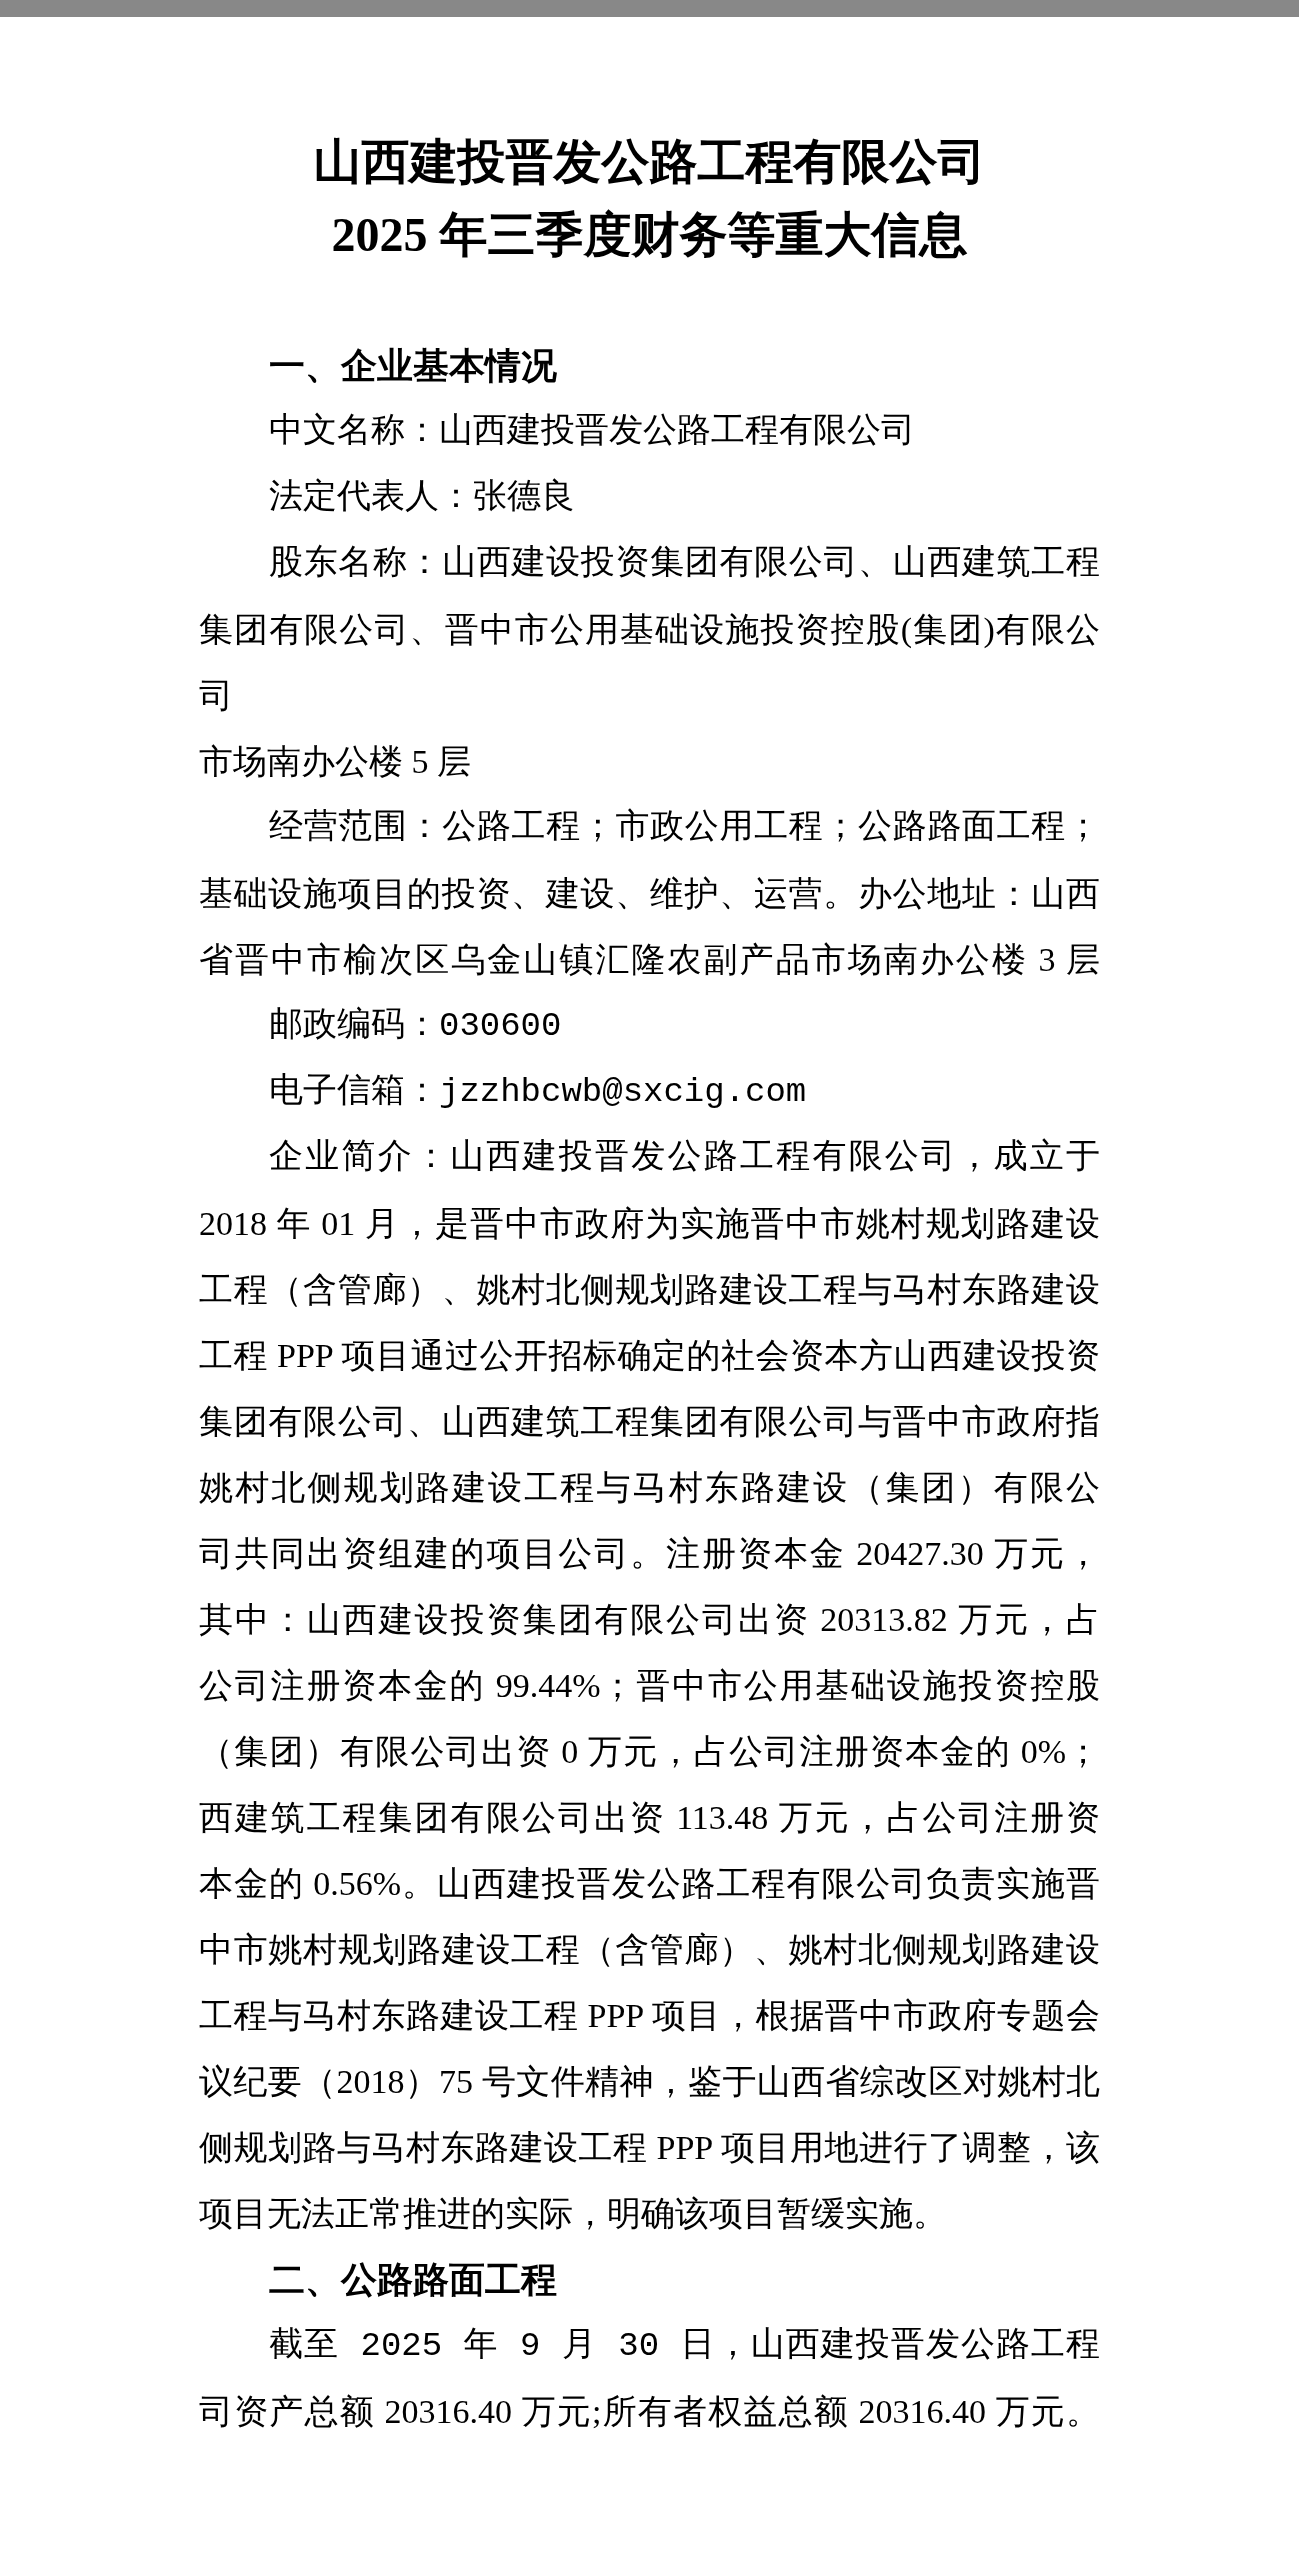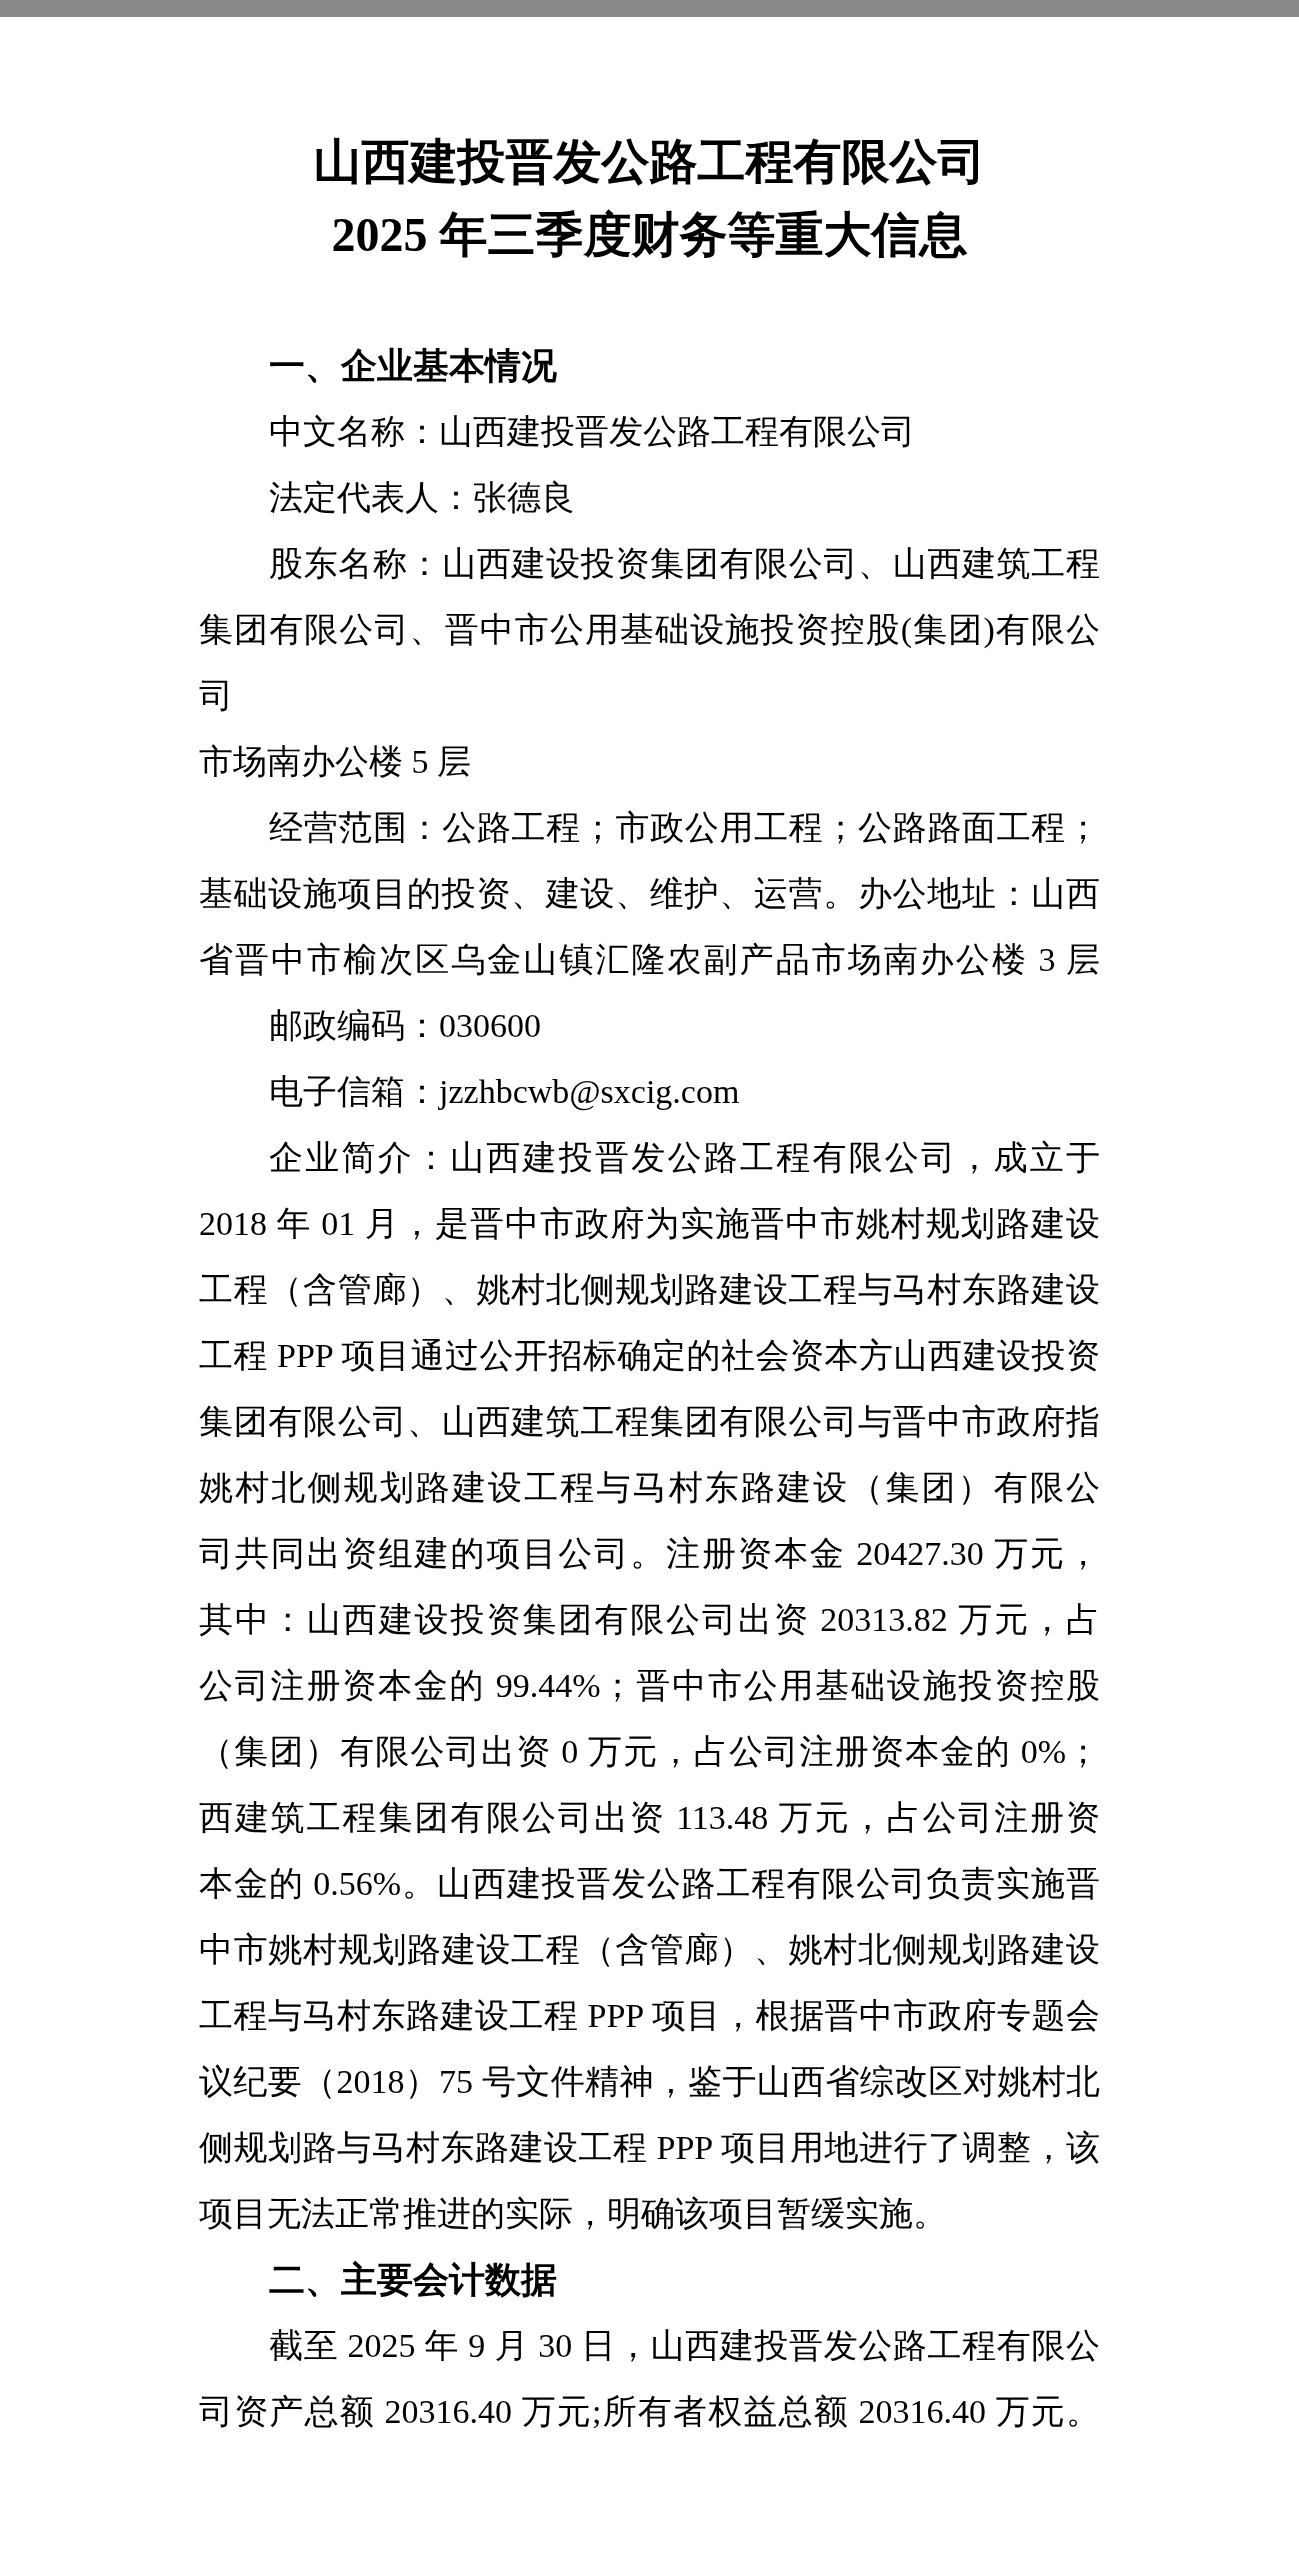--- a/index.html
+++ b/index.html
@@ -26,21 +26,21 @@
     white-space: nowrap;
     overflow: hidden;
   }
   .body-block { margin-top: 62px; }
   .line {
     height: 66px;
     line-height: 66px;
     font-size: 34px;
     overflow: hidden;
   }
-  .line.indent { padding-left: 70px; }
+  .line.indent { padding-left: 70px; font-family: Liberation Mono, monospace; }
   .line.fill {
     text-align: justify;
     text-align-last: justify;
   }
   .line.heading {
     font-family: "Liberation Sans", "DejaVu Sans", sans-serif;
     font-weight: bold;
     font-size: 36px;
   }
 </style>
@@ -88,21 +88,21 @@
       <div class="line fill">公司注册资本金的 99.44%；晋中市公用基础设施投资控股</div>
       <div class="line fill">（集团）有限公司出资 0 万元，占公司注册资本金的 0%；山</div>
       <div class="line fill">西建筑工程集团有限公司出资 113.48 万元，占公司注册资</div>
       <div class="line fill">本金的 0.56%。山西建投晋发公路工程有限公司负责实施晋</div>
       <div class="line fill">中市姚村规划路建设工程（含管廊）、姚村北侧规划路建设</div>
       <div class="line fill">工程与马村东路建设工程 PPP 项目，根据晋中市政府专题会</div>
       <div class="line fill">议纪要（2018）75 号文件精神，鉴于山西省综改区对姚村北</div>
       <div class="line fill">侧规划路与马村东路建设工程 PPP 项目用地进行了调整，该</div>
       <div class="line">项目无法正常推进的实际，明确该项目暂缓实施。</div>
 
-      <div class="line heading indent">二、主要会计数据</div>
+      <div class="line heading indent">二、公路路面工程</div>
 
       <div class="line indent fill">截至 2025 年 9 月 30 日，山西建投晋发公路工程有限公</div>
       <div class="line fill">司资产总额 20316.40 万元;所有者权益总额 20316.40 万元。</div>
 
     </div>
   </div>
 </div>
 
 
 </body></html>

